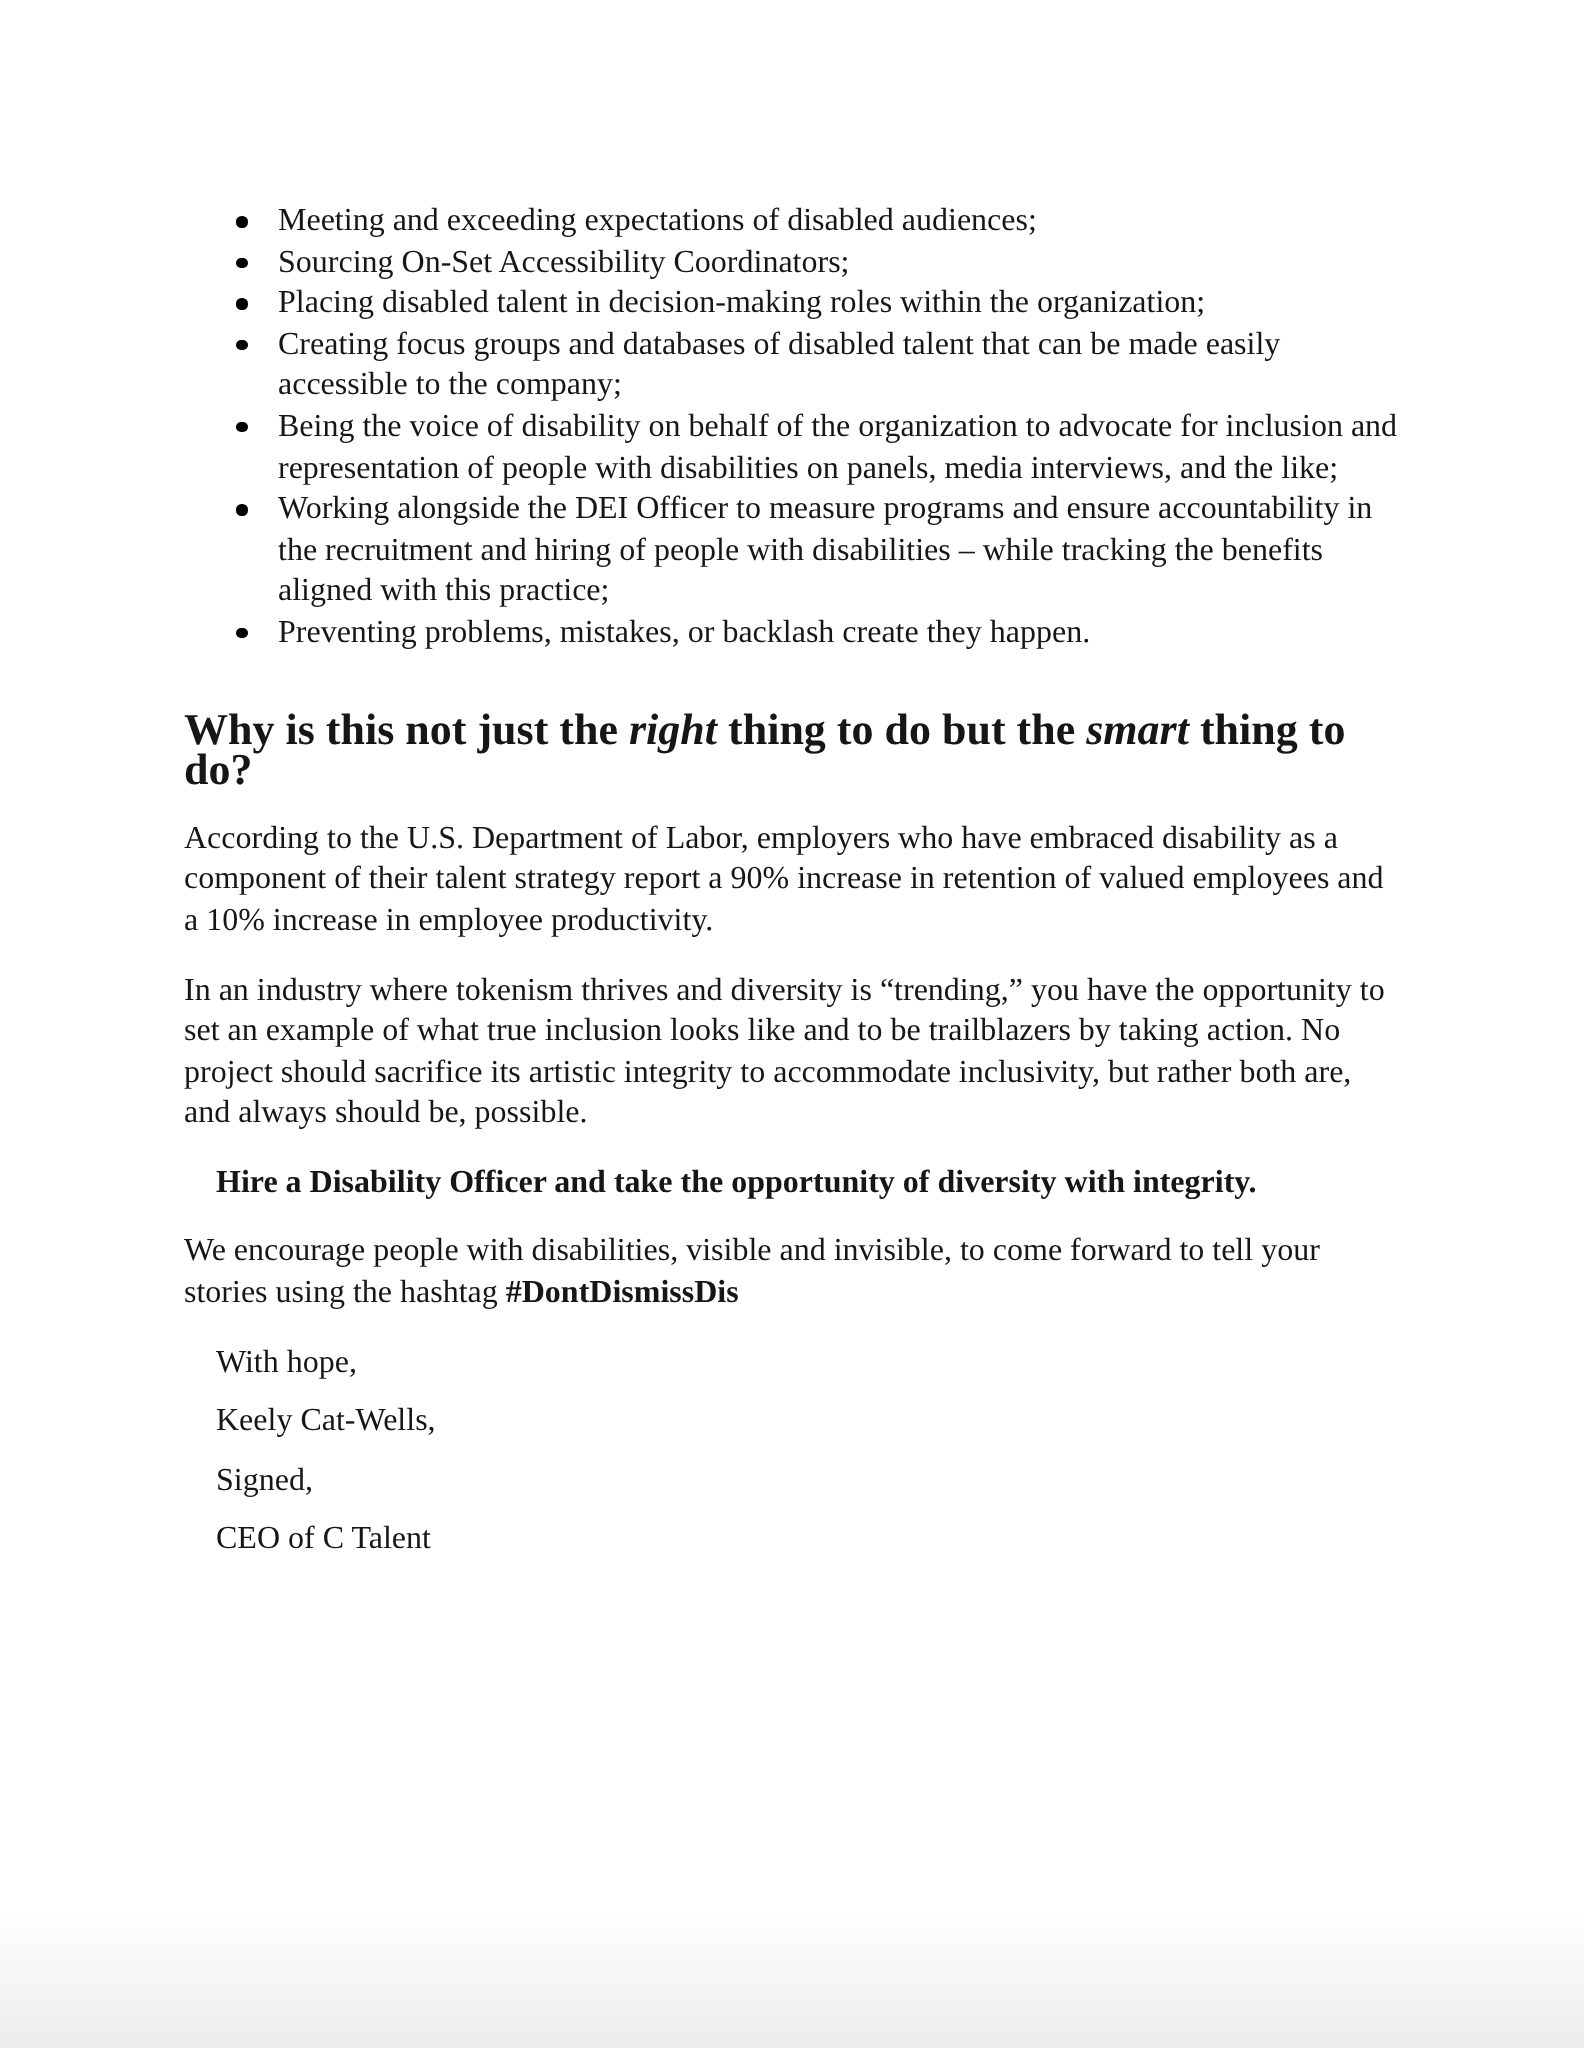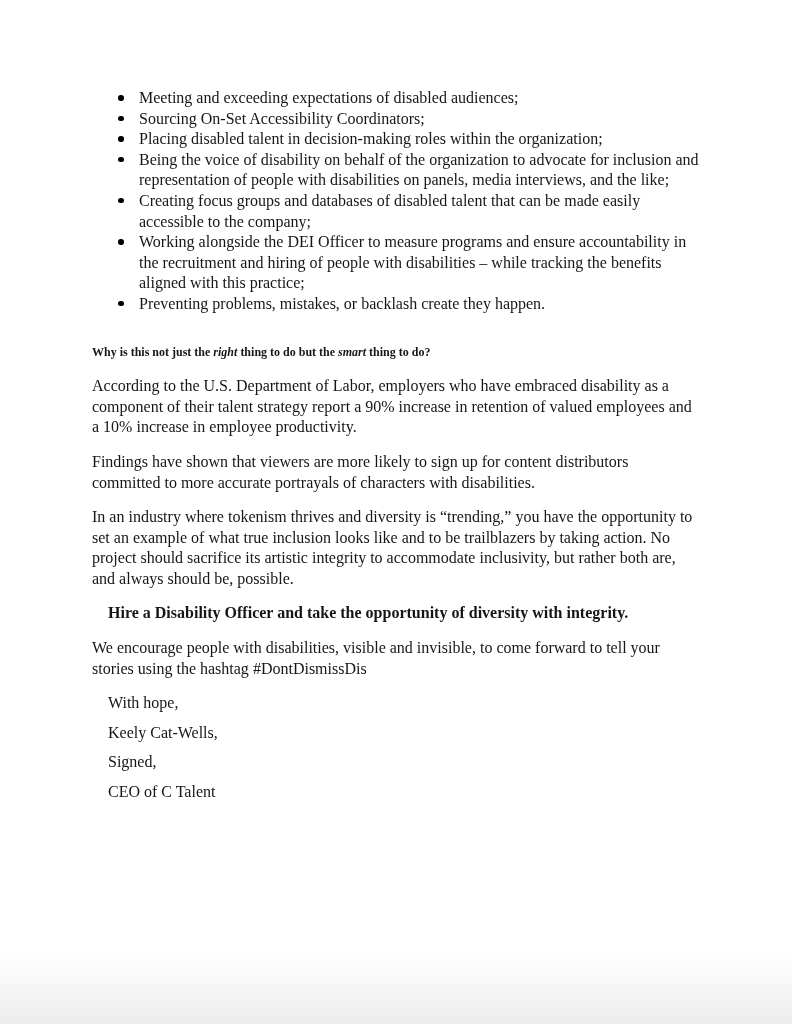--- a/index.html
+++ b/index.html
@@ -11,21 +11,21 @@
     width: 792px;
     height: 1024px;
     position: relative;
     overflow: hidden;
     font-family: "Liberation Serif", "DejaVu Serif", serif;
     color: #161616;
   }
   .page-content {
     position: absolute;
     left: 92px;
-    top: 88px;
+    top: 101px;
     width: 608px;
     font-size: 16px;
     line-height: 20.6px;
     -webkit-font-smoothing: antialiased;
   }
   ul.bullet-list {
     margin: 0;
     padding: 0 0 0 47px;
     list-style: none;
   }
@@ -38,37 +38,37 @@
     left: -21px;
     top: 7px;
     width: 5.5px;
     height: 5.5px;
     border-radius: 50%;
     background: #000;
   }
   .section-heading {
     font-weight: bold;
     margin: 27px 0 14px 0;
-    font-size: 12px;
+    font-size: 22px;
   }
   .section-heading em {
     font-style: italic;
   }
   p.para {
     margin: 0 0 14px 0;
   }
   p.para.extra-gap {
     margin-top: 4px;
   }
   .bold-heading {
     font-weight: bold;
     margin: 0 0 14px 16px;
   }
   .hashtag {
-    font-weight: normal;
+    font-weight: bold;
     text-align: right;
   }
   .sig-line {
     font-weight: normal;
     margin: 0 0 9px 16px;
   }
   .page-bottom-shade {
     position: absolute;
     left: 0;
     bottom: 0;
@@ -80,34 +80,33 @@
 </style>
 </head>
 <body>
 
 <div class="page-content">
 
   <ul class="bullet-list">
     <li>Meeting and exceeding expectations of disabled audiences;</li>
     <li>Sourcing On-Set Accessibility Coordinators;</li>
     <li>Placing disabled talent in decision-making roles within the organization;</li>
+    <li>Creating focus groups and databases of disabled talent that can be made easily accessible to the company;</li>
     <li>Being the voice of disability on behalf of the organization to advocate for inclusion and representation of people with disabilities on panels, media interviews, and the like;</li>
-    <li>Creating focus groups and databases of disabled talent that can be made easily accessible to the company;</li>
     <li>Working alongside the DEI Officer to measure programs and ensure accountability in the recruitment and hiring of people with disabilities – while tracking the benefits aligned with this practice;</li>
     <li>Preventing problems, mistakes, or backlash create they happen.</li>
   </ul>
 
   <p class="section-heading">
     <span>Why is this not just the </span><em>right</em><span> thing to do but the </span><em>smart</em><span> thing to do?</span>
   </p>
 
   <p class="para">According to the U.S. Department of Labor, employers who have embraced disability as a component of their talent strategy report a 90% increase in retention of valued employees and a 10% increase in employee productivity.</p>
 
 
-  <p class="para">Findings have shown that viewers are more likely to sign up for content distributors committed to more accurate portrayals of characters with disabilities.</p>
 
   <p class="para extra-gap">In an industry where tokenism thrives and diversity is “trending,” you have the opportunity to set an example of what true inclusion looks like and to be trailblazers by taking action. No project should sacrifice its artistic integrity to accommodate inclusivity, but rather both are, and always should be, possible.</p>
 
   <p class="bold-heading">Hire a Disability Officer and take the opportunity of diversity with integrity.</p>
 
   <p class="para">
     <span>We encourage people with disabilities, visible and invisible, to come forward to tell your stories using the hashtag </span><span class="hashtag">#DontDismissDis</span>
   </p>
 
   <div class="sig-block">

